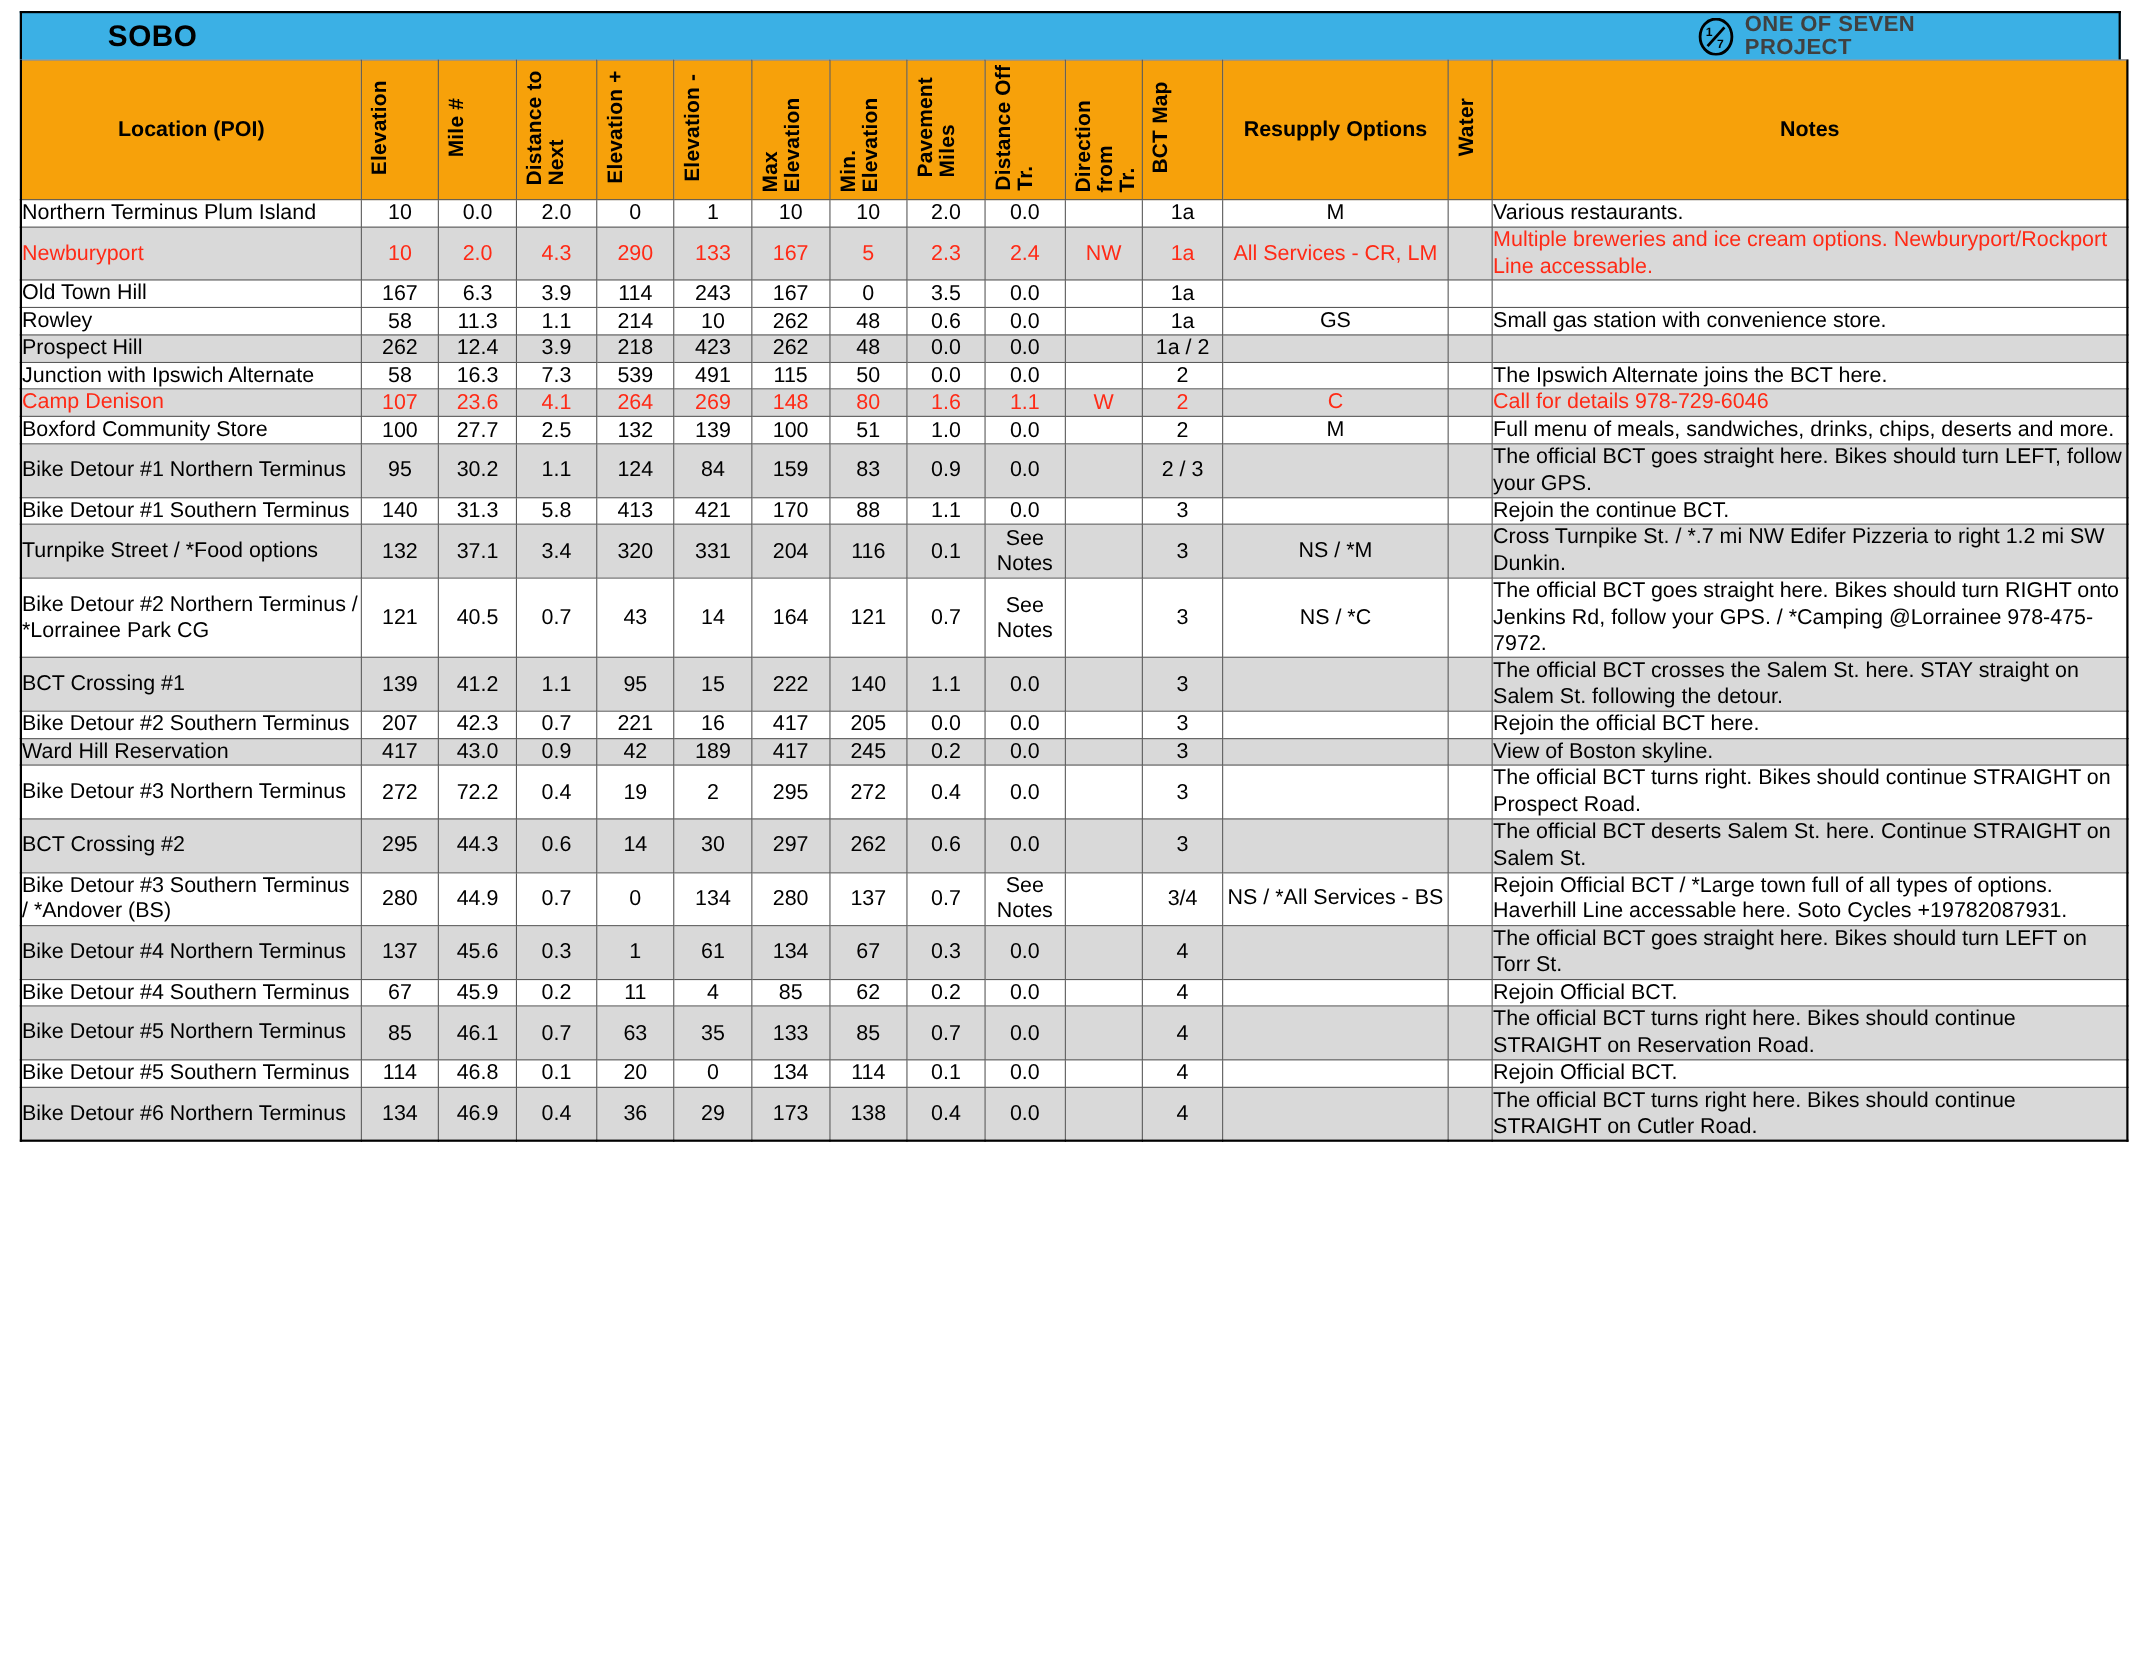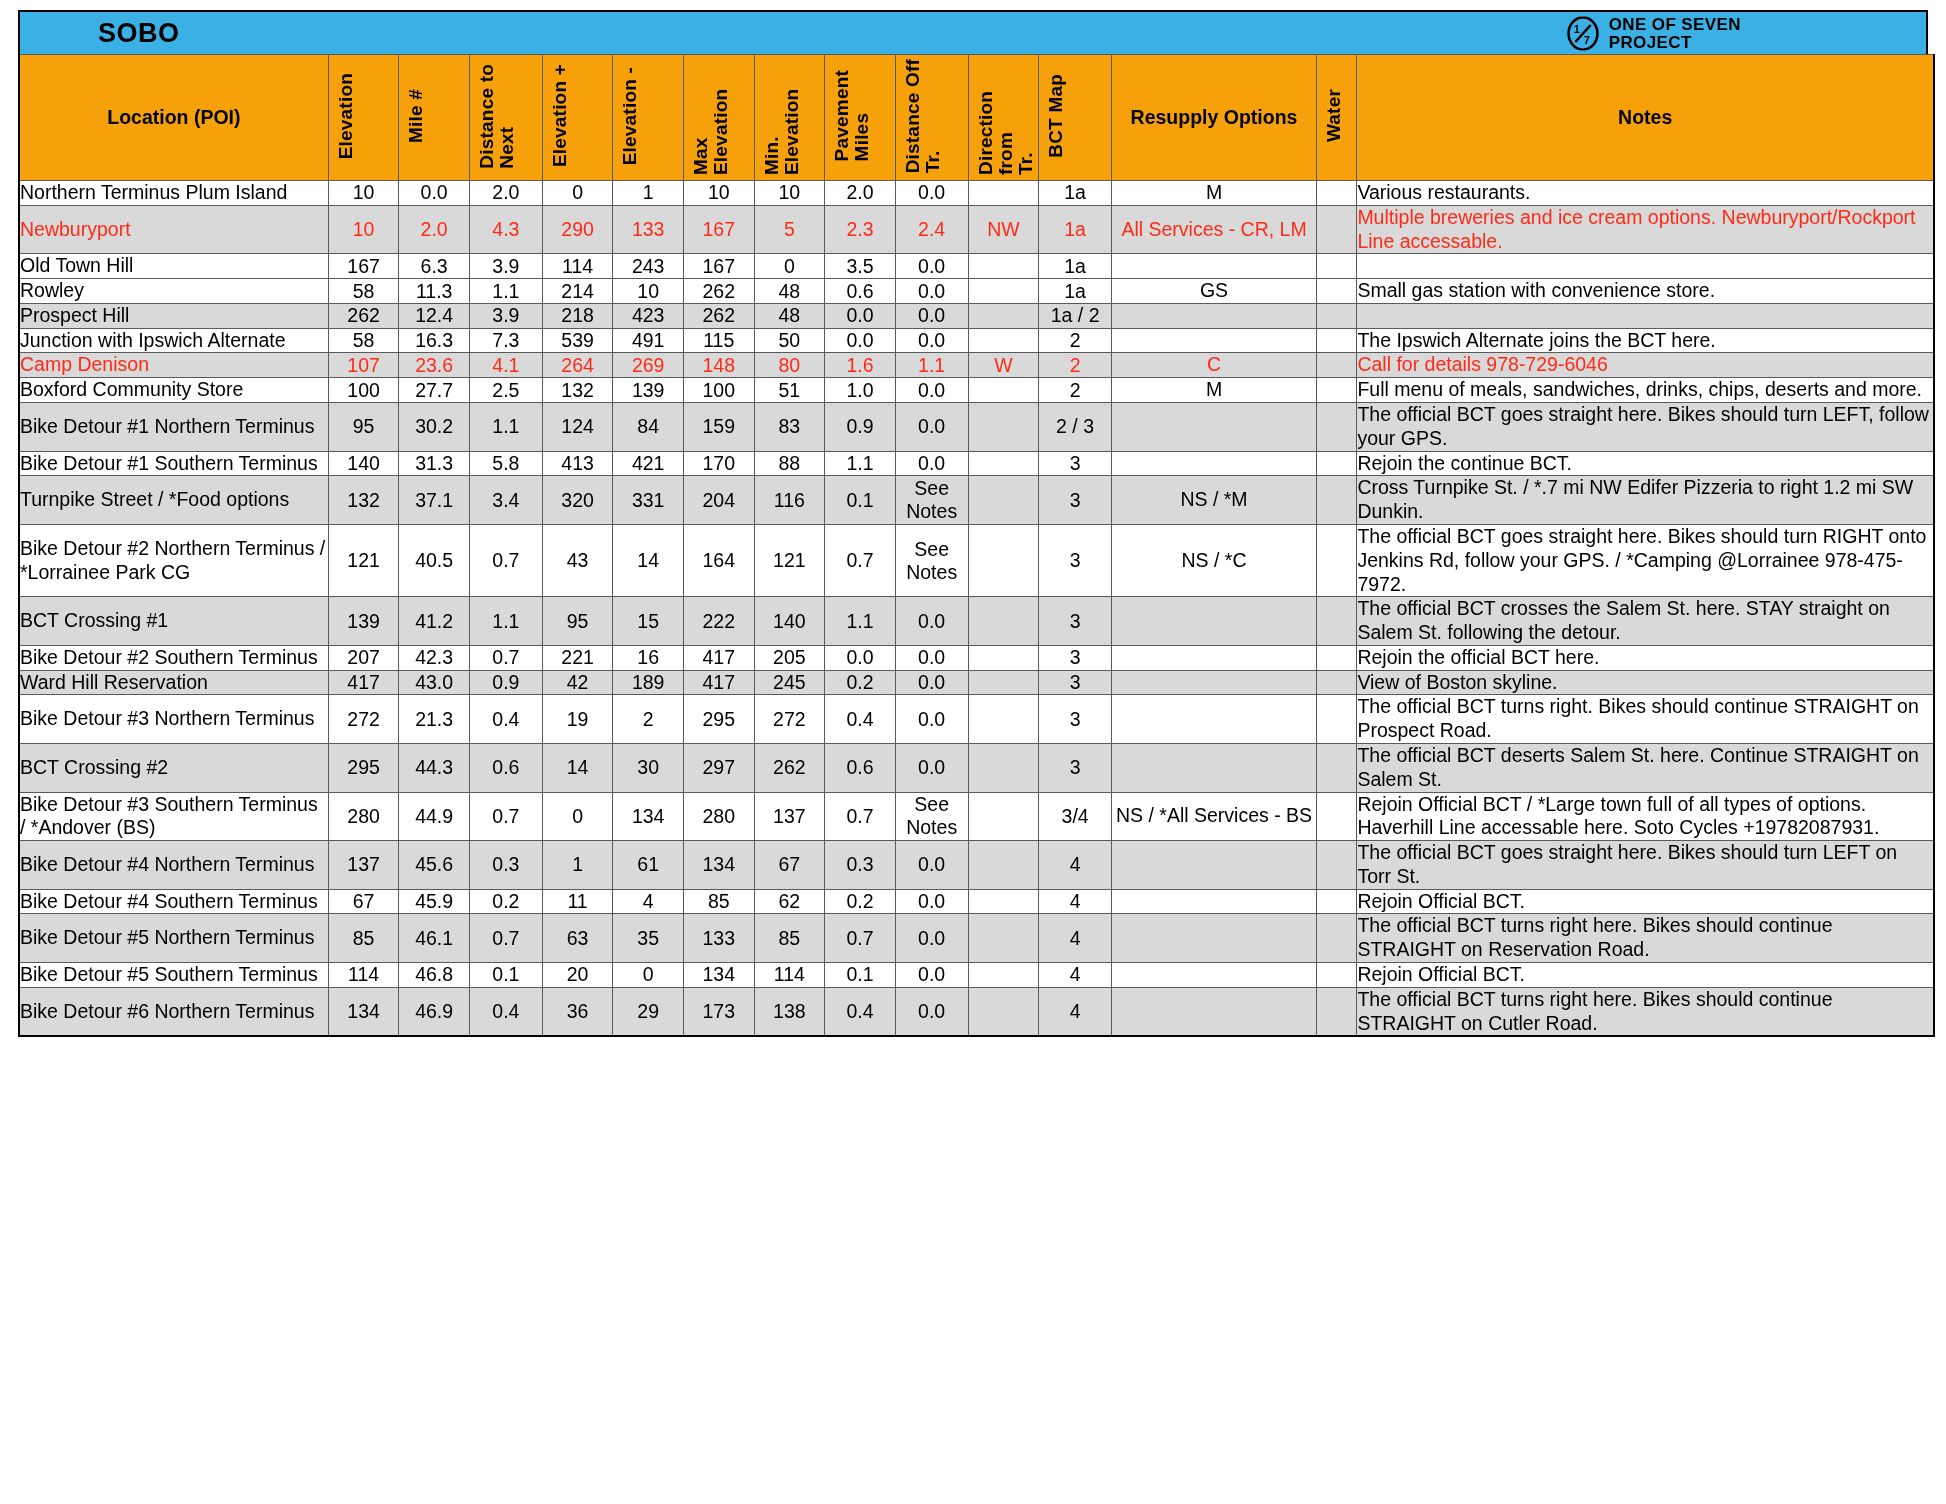--- a/index.html
+++ b/index.html
@@ -60,24 +60,24 @@
     display: flex;
     align-items: center;
     gap: 9px;
   }
   .brand-mark {
     width: 34px;
     height: 34px;
     flex: 0 0 34px;
   }
   .brand-text {
-    font-size: 17px;
+    font-size: 20px;
     font-weight: bold;
     line-height: 1.03;
-    color: #000000;
+    color: #404040;
     letter-spacing: 0.4px;
   }
   .brand-text span { display: block; }
 
   
   table.data {
     border-collapse: collapse;
     table-layout: fixed;
     width: 1917px;
     margin: 0 18px;
@@ -480,21 +480,21 @@
           <td class="num">0.0</td>
           <td class="num"></td>
           <td class="num">3</td>
           <td class="res"></td>
           <td class="water"></td>
           <td class="notes">View of Boston skyline.</td>
         </tr>
         <tr class="plain">
           <td class="loc">Bike Detour #3 Northern Terminus</td>
           <td class="num">272</td>
-          <td class="num">21.3</td>
+          <td class="num">72.2</td>
           <td class="num">0.4</td>
           <td class="num">19</td>
           <td class="num">2</td>
           <td class="num">295</td>
           <td class="num">272</td>
           <td class="num">0.4</td>
           <td class="num">0.0</td>
           <td class="num"></td>
           <td class="num">3</td>
           <td class="res"></td>

